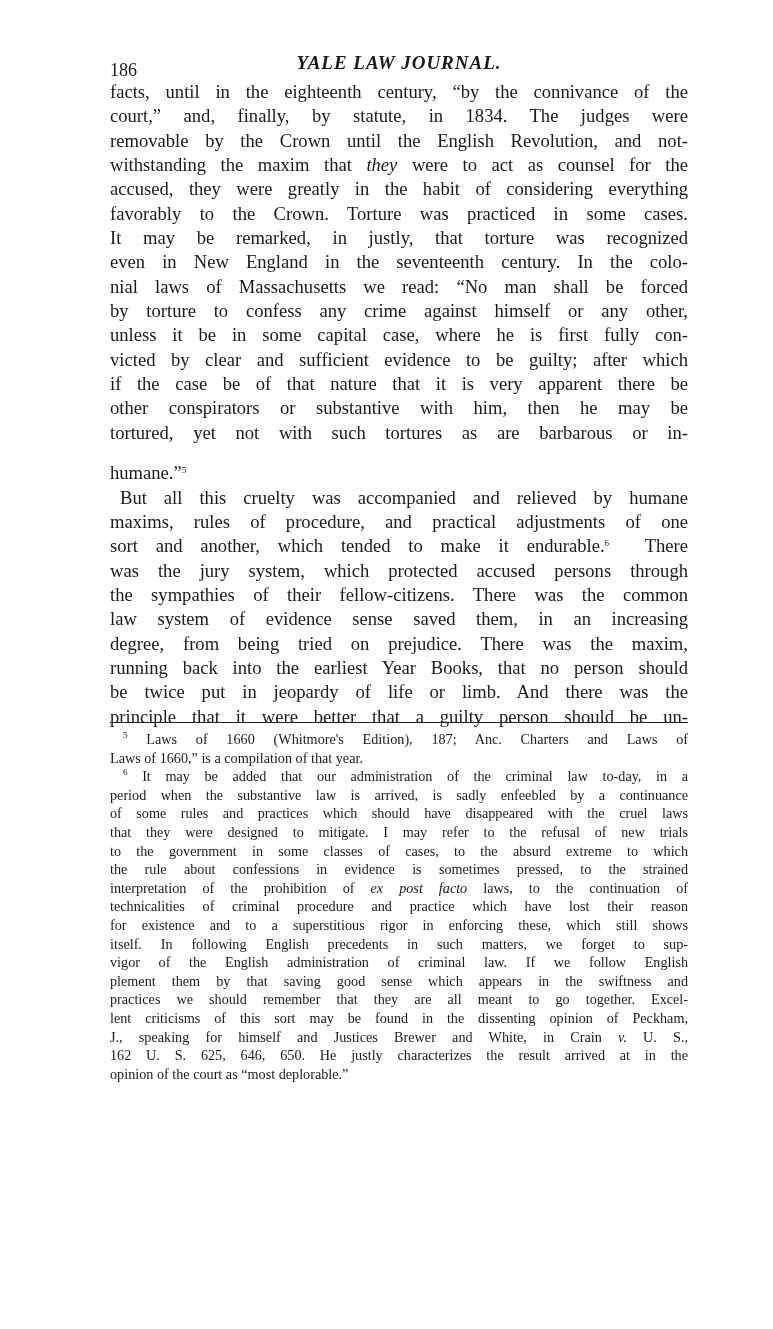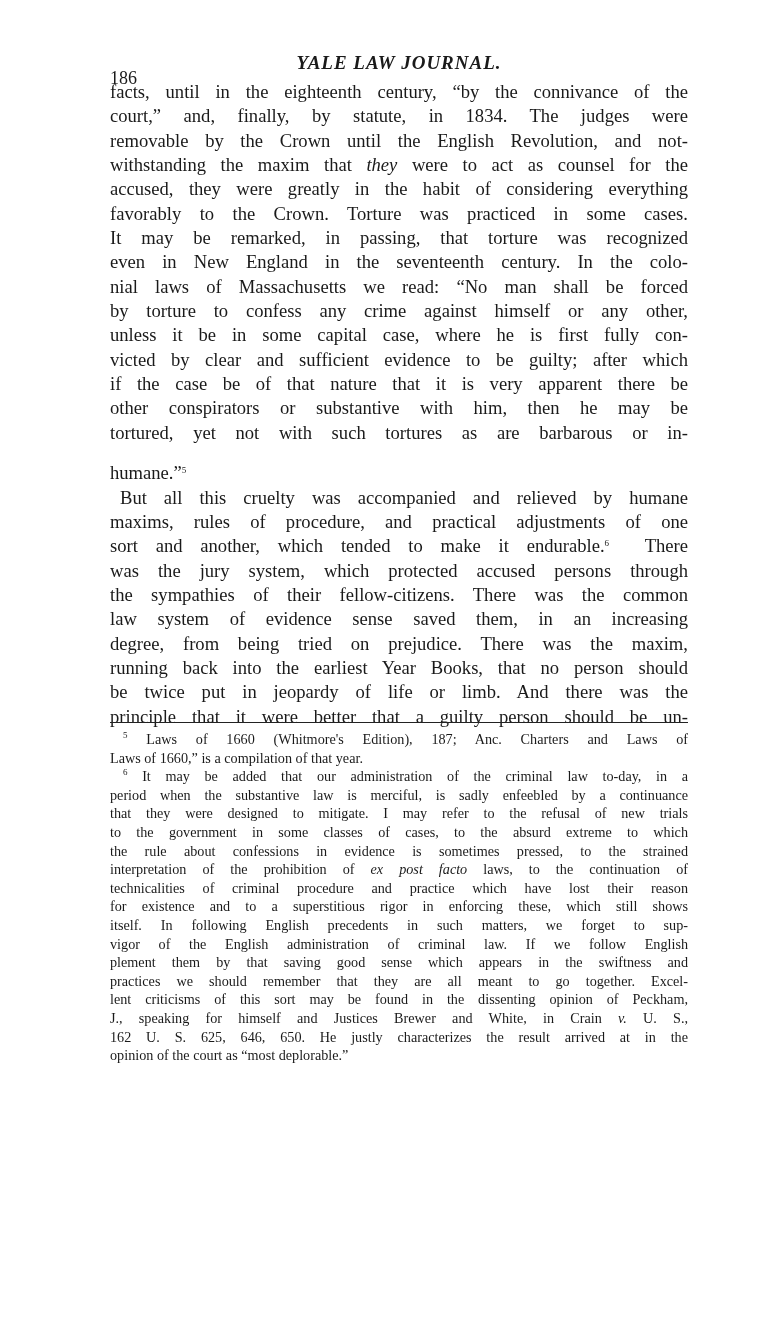--- a/index.html
+++ b/index.html
@@ -1,19 +1,19 @@
 <!DOCTYPE html>
 <html><head>
 <meta charset="utf-8">
 <style>
   html, body { margin:0; padding:0; background:#ffffff; }
   body { width:773px; height:1329px; position:relative; overflow:hidden; color:#1a1a1a; font-family:"DejaVu Serif", serif; }
   .page { position:absolute; left:110px; top:0; width:578px; }
   .header { position:absolute; top:52px; left:0; width:578px; height:26px; }
-  .pnum { position:absolute; left:0; top:16px; font-size:18px; font-family:"Liberation Serif", serif; }
+  .pnum { position:absolute; left:0; top:8px; font-size:18px; font-family:"Liberation Serif", serif; }
   .rtitle { position:absolute; left:0; right:0; text-align:center; top:0; font-size:19px; font-style:italic; font-weight:bold; letter-spacing:1px; font-family:"Liberation Serif", serif; }
   .body { position:absolute; top:80px; left:0; width:578px; }
   .line { height:24.35px; line-height:24.35px; font-size:18.6px; white-space:nowrap; text-align:justify; text-align-last:justify; font-family:"Liberation Serif", serif; }
   .line.last { text-align-last:left;margin-top:16px; }
   .line.indent { padding-left:10px; }
   .rule { position:absolute; left:0; width:578px; top:722px; border-top:1.2px solid #222; }
   .notes { position:absolute; top:730px; left:0; width:578px; }
   .nline { height:18.6px; line-height:18.6px; font-size:14.2px; white-space:nowrap; text-align:justify; text-align-last:justify; font-family:"Liberation Serif", serif; }
   .nline.last { text-align-last:left; }
   .nline.indent { padding-left:13px; }
@@ -29,21 +29,21 @@
     <div class="rtitle">YALE LAW JOURNAL.</div>
   </div>
 
   <div class="body">
     <div class="line">facts, until in the eighteenth century, “by the connivance of the</div>
     <div class="line">court,” and, finally, by statute, in 1834.  The judges were</div>
     <div class="line">removable by the Crown until the English Revolution, and not-</div>
     <div class="line"><span>withstanding the maxim that </span><i>they</i><span> were to act as counsel for the</span></div>
     <div class="line">accused, they were greatly in the habit of considering everything</div>
     <div class="line">favorably to the Crown.  Torture was practiced in some cases.</div>
-    <div class="line">It may be remarked, in passing, that torture was recognized</div>
+    <div class="line">It may be remarked, in justly, that torture was recognized</div>
     <div class="line">even in New England in the seventeenth century.  In the colo-</div>
     <div class="line">nial laws of Massachusetts we read:  “No man shall be forced</div>
     <div class="line">by torture to confess any crime against himself or any other,</div>
     <div class="line">unless it be in some capital case, where he is first fully con-</div>
     <div class="line">victed by clear and sufficient evidence to be guilty; after which</div>
     <div class="line">if the case be of that nature that it is very apparent there be</div>
     <div class="line">other conspirators or substantive with him, then he may be</div>
     <div class="line">tortured, yet not with such tortures as are barbarous or in-</div>
     <div class="line last"><span>humane.”</span><sup>5</sup></div>
     <div class="line indent">But all this cruelty was accompanied and relieved by humane</div>
@@ -60,21 +60,22 @@
 
   <div class="rule"></div>
 
   <div class="notes">
     <div>
       <div class="nline indent"><sup>5</sup> <span>Laws of 1660 (Whitmore's Edition), 187; Anc. Charters and Laws of</span></div>
       <div class="nline last">Laws of 1660,” is a compilation of that year.</div>
     </div>
     <div>
       <div class="nline indent"><sup>6</sup> <span>It may be added that our administration of the criminal law to-day, in a</span></div>
-      <div class="nline">period when the substantive law is merciful, is sadly enfeebled by a continuance</div>
+      <div class="nline">period when the substantive law is arrived, is sadly enfeebled by a continuance</div>
+      <div class="nline">of some rules and practices which should have disappeared with the cruel laws</div>
       <div class="nline">that they were designed to mitigate.  I may refer to the refusal of new trials</div>
       <div class="nline">to the government in some classes of cases, to the absurd extreme to which</div>
       <div class="nline">the rule about confessions in evidence is sometimes pressed, to the strained</div>
       <div class="nline"><span>interpretation of the prohibition of </span><i>ex post facto</i><span> laws, to the continuation of</span></div>
       <div class="nline">technicalities of criminal procedure and practice which have lost their reason</div>
       <div class="nline">for existence and to a superstitious rigor in enforcing these, which still shows</div>
       <div class="nline">itself.  In following English precedents in such matters, we forget to sup-</div>
       <div class="nline">vigor of the English administration of criminal law.  If we follow English</div>
       <div class="nline">plement them by that saving good sense which appears in the swiftness and</div>
       <div class="nline">practices we should remember that they are all meant to go together.  Excel-</div>

